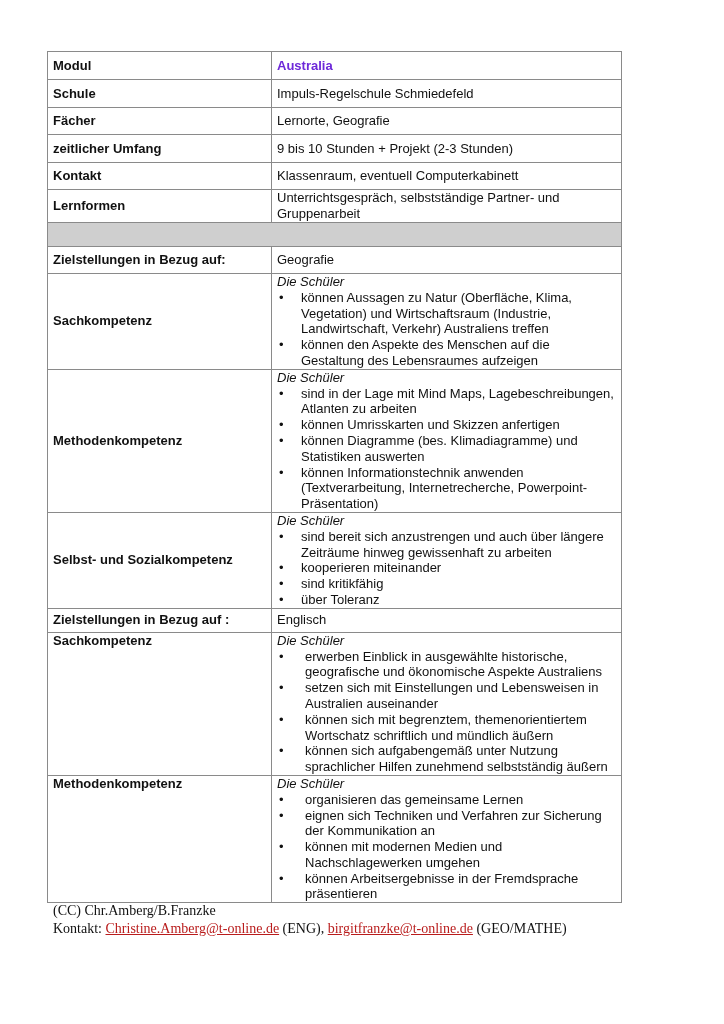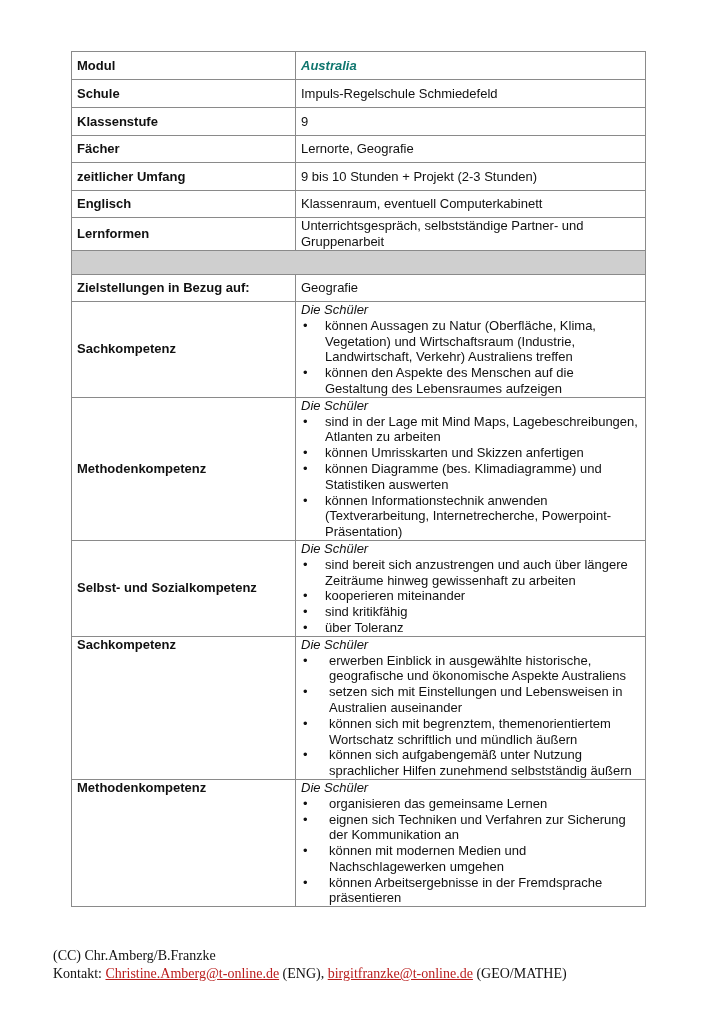--- a/index.html
+++ b/index.html
@@ -1,63 +1,59 @@
 <!DOCTYPE html>
 <html><head>
   <meta charset="utf-8">
   <style>
     html, body { margin: 0; padding: 0; background: #ffffff; }
     body { width: 724px; height: 1024px; position: relative; overflow: hidden; font-family: "Liberation Sans", sans-serif; color: #111; }
-    .tbl { position: absolute; left: 47px; top: 51px; width: 574px; border-collapse: collapse; table-layout: fixed; margin-left: 24px; }
+    .tbl { position: absolute; left: 47px; top: 51px; width: 574px; border-collapse: collapse; table-layout: fixed; }
     .tbl td { border: 1px solid #8a8a8a; font-size: 13px; line-height: 15.8px; vertical-align: middle; padding: 0 5px; }
     .tbl td.lab { width: 214px; font-weight: bold; }
     .tbl td.val { width: 338px; }
-    .blue { color: #0f766e; font-weight: bold; font-style: italic; }
+    .blue { color: #6d28d9; font-weight: bold; }
     .grey td { background: #cfcfcf; height: 23px; }
     .bold { font-weight: normal; }
     .top td.lab { vertical-align: top; }
     .intro { display: block; padding-top: 0; font-style: italic; }
     ul.bl { margin: 0; padding: 0; list-style: none; }
     ul.bl li { position: relative; padding-left: 24px; }
     ul.bl li::before { content: "\2022"; position: absolute; left: 2px; top: 0; }
     ul.bl.wide li { padding-left: 28px; }
-    .footer { position: absolute; left: 53px; top: 947px; font-family: "Liberation Serif", serif; font-size: 14px; line-height: 18px; color: #111; }
+    .footer { position: absolute; left: 53px; top: 902px; font-family: "Liberation Serif", serif; font-size: 14px; line-height: 18px; color: #111; }
     .footer a { color: #b91c1c; text-decoration: underline; }
   </style>
 </head>
 <body>
 
 <table class="tbl">
   <colgroup>
       <col style="width:224px">
       <col style="width:350px">
     </colgroup>
   <tbody>
       <tr style="height:28px">
     <td class="lab">Modul</td>
     <td class="val blue">Australia</td>
   </tr>
   <tr style="height:28px">
     <td class="lab">Schule</td>
     <td class="val">Impuls-Regelschule Schmiedefeld</td>
   </tr>
-  <tr style="height:28px">
-    <td class="lab">Klassenstufe</td>
-    <td class="val">9</td>
-  </tr>
   <tr style="height:27px">
     <td class="lab">Fächer</td>
     <td class="val">Lernorte, Geografie</td>
   </tr>
   <tr style="height:28px">
     <td class="lab">zeitlicher Umfang</td>
     <td class="val">9 bis 10 Stunden + Projekt (2-3 Stunden)</td>
   </tr>
   <tr style="height:27px">
-    <td class="lab">Englisch</td>
+    <td class="lab">Kontakt</td>
     <td class="val">Klassenraum, eventuell Computerkabinett</td>
   </tr>
   <tr style="height:33px">
     <td class="lab">Lernformen</td>
     <td class="val">Unterrichtsgespräch, selbstständige Partner- und Gruppenarbeit</td>
   </tr>
   <tr class="grey">
     <td colspan="2"></td>
   </tr>
 
@@ -93,20 +89,24 @@
       <span class="intro">Die Schüler</span>
       <ul class="bl">
         <li>sind bereit sich anzustrengen und auch über längere Zeiträume hinweg gewissenhaft zu arbeiten</li>
         <li>kooperieren miteinander</li>
         <li>sind kritikfähig</li>
         <li>über Toleranz</li>
       </ul>
     </td>
   </tr>
 
+  <tr style="height:24px">
+    <td class="lab">Zielstellungen in Bezug auf :</td>
+    <td class="val bold">Englisch</td>
+  </tr>
   <tr class="top">
     <td class="lab">Sachkompetenz</td>
     <td class="val">
       <span class="intro">Die Schüler</span>
       <ul class="bl wide">
         <li>erwerben Einblick in ausgewählte historische, geografische und ökonomische Aspekte Australiens</li>
         <li>setzen sich mit Einstellungen und Lebensweisen in Australien auseinander</li>
         <li>können sich mit begrenztem, themenorientiertem Wortschatz schriftlich und mündlich äußern</li>
         <li>können sich aufgabengemäß unter Nutzung sprachlicher Hilfen zunehmend selbstständig äußern</li>
       </ul>

